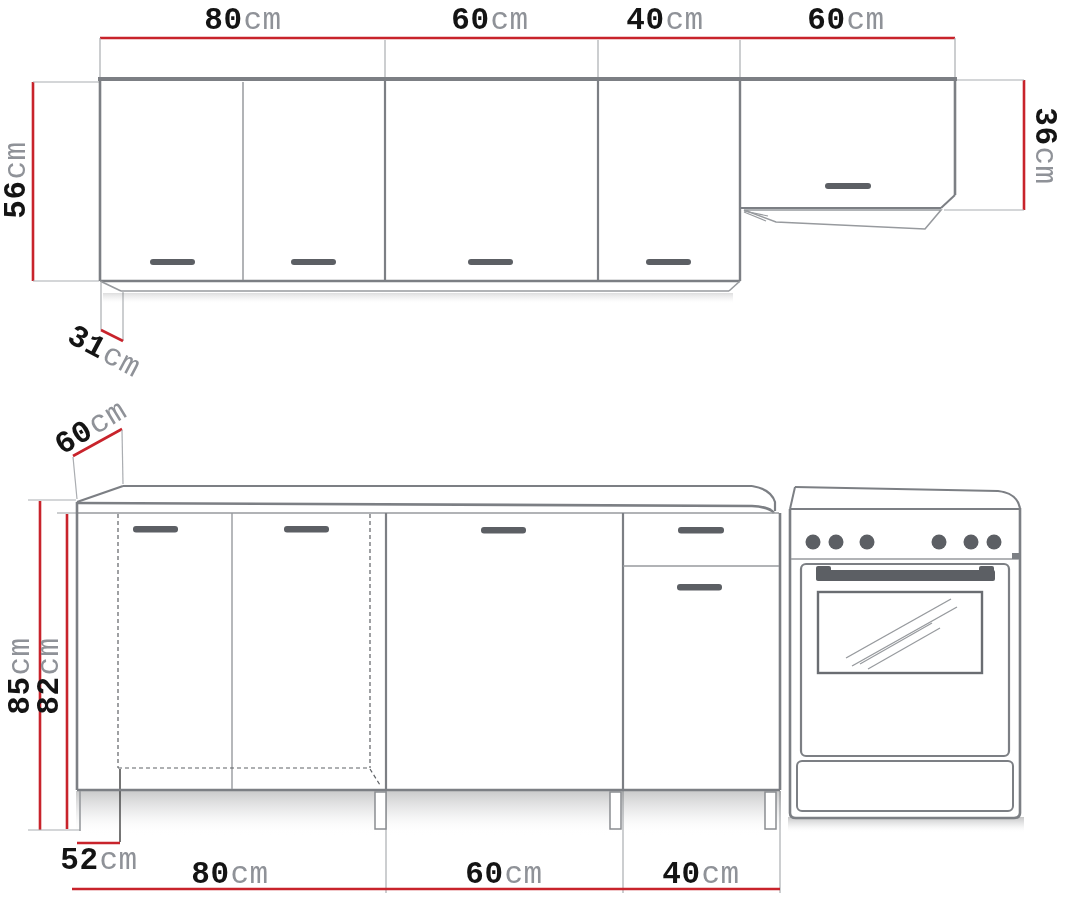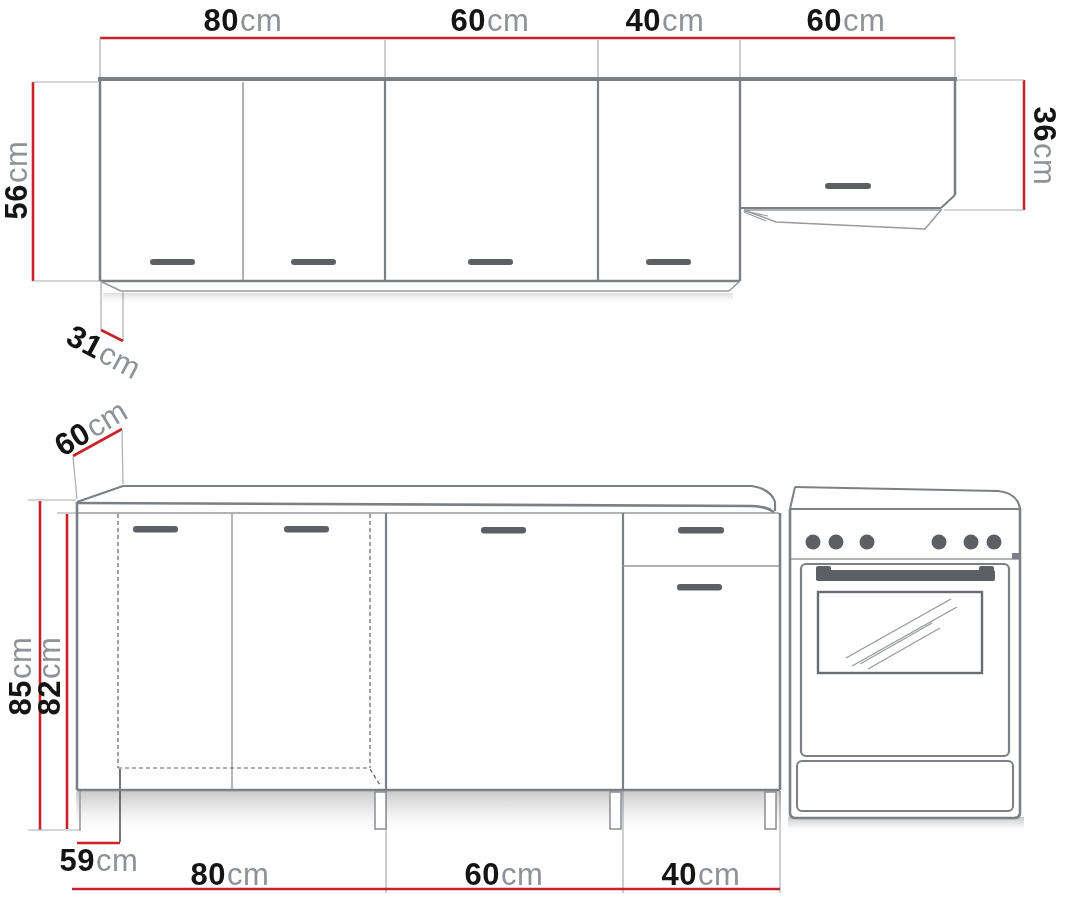--- a/index.html
+++ b/index.html
@@ -1,20 +1,20 @@
 <!DOCTYPE html>
 <html><head>
 <meta charset="utf-8">
 <style>
   html,body{margin:0;padding:0;background:#ffffff;}
   #stage{
     position:relative;
     width:1070px;height:905px;
     background:#ffffff;
-    font-family:Liberation Sans, sans-serif;
+    font-family:Liberation Mono, monospace;
     overflow:hidden;
   }
   #drawing{position:absolute;left:0;top:0;}
   .dim{
     position:absolute;
     white-space:nowrap;
     font-size:31px;
     line-height:1;
     letter-spacing:0.5px;
     transform:translate(-50%,-50%);
@@ -198,19 +198,19 @@
   <span class="dim" style="left:665px;top:20px;"><span class="num">40</span><span class="unit">cm</span></span>
   <span class="dim" style="left:846px;top:20px;"><span class="num">60</span><span class="unit">cm</span></span>
 
   <span class="dim rot-ccw" style="left:16px;top:180px;"><span class="num">56</span><span class="unit">cm</span></span>
   <span class="dim rot-cw" style="left:1044px;top:146px;"><span class="num">36</span><span class="unit">cm</span></span>
   <span class="dim rot-d31" style="left:104px;top:352px;"><span class="num">31</span><span class="unit">cm</span></span>
 
   <span class="dim rot-d60" style="left:91px;top:428px;"><span class="num">60</span><span class="unit">cm</span></span>
   <span class="dim rot-ccw" style="left:20px;top:676px;"><span class="num">85</span><span class="unit">cm</span></span>
   <span class="dim rot-ccw" style="left:49px;top:676px;"><span class="num">82</span><span class="unit">cm</span></span>
-  <span class="dim" style="left:99px;top:860px;"><span class="num">59</span><span class="unit">cm</span></span>
+  <span class="dim" style="left:99px;top:860px;"><span class="num">52</span><span class="unit">cm</span></span>
 
   <span class="dim" style="left:230px;top:874px;"><span class="num">80</span><span class="unit">cm</span></span>
   <span class="dim" style="left:504px;top:874px;"><span class="num">60</span><span class="unit">cm</span></span>
   <span class="dim" style="left:701px;top:874px;"><span class="num">40</span><span class="unit">cm</span></span>
 
 </div>
 
 </body></html>

